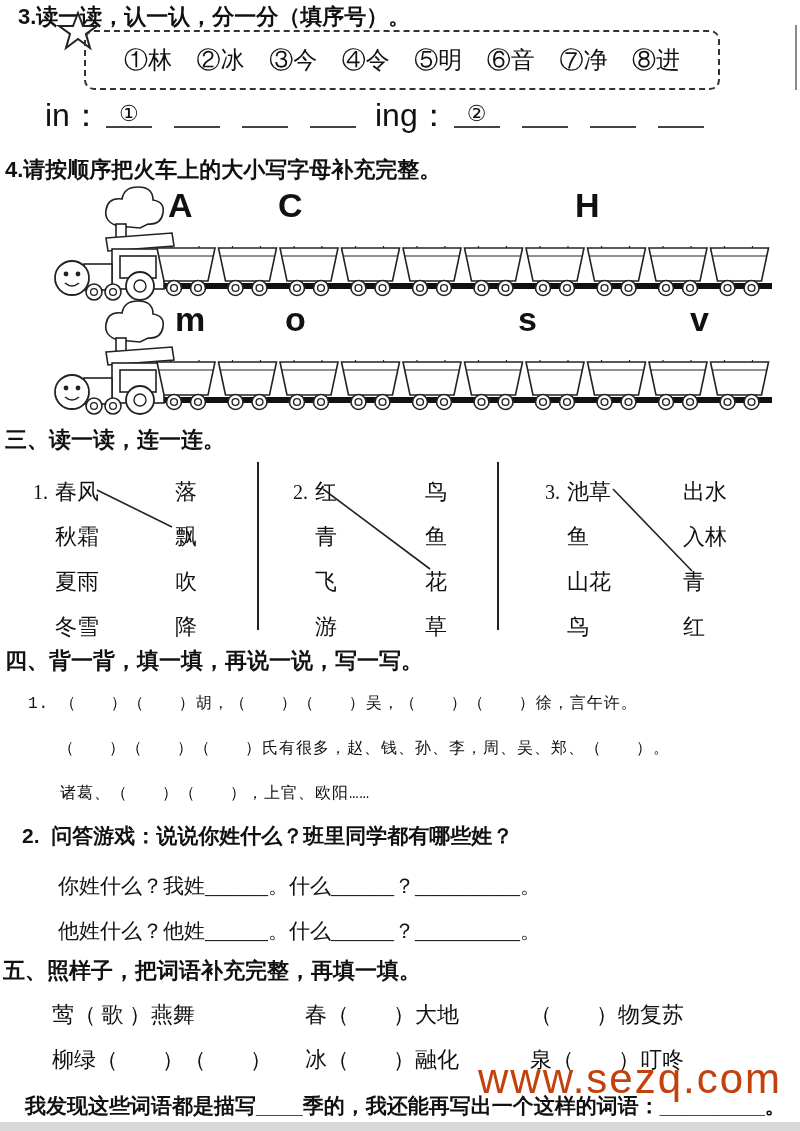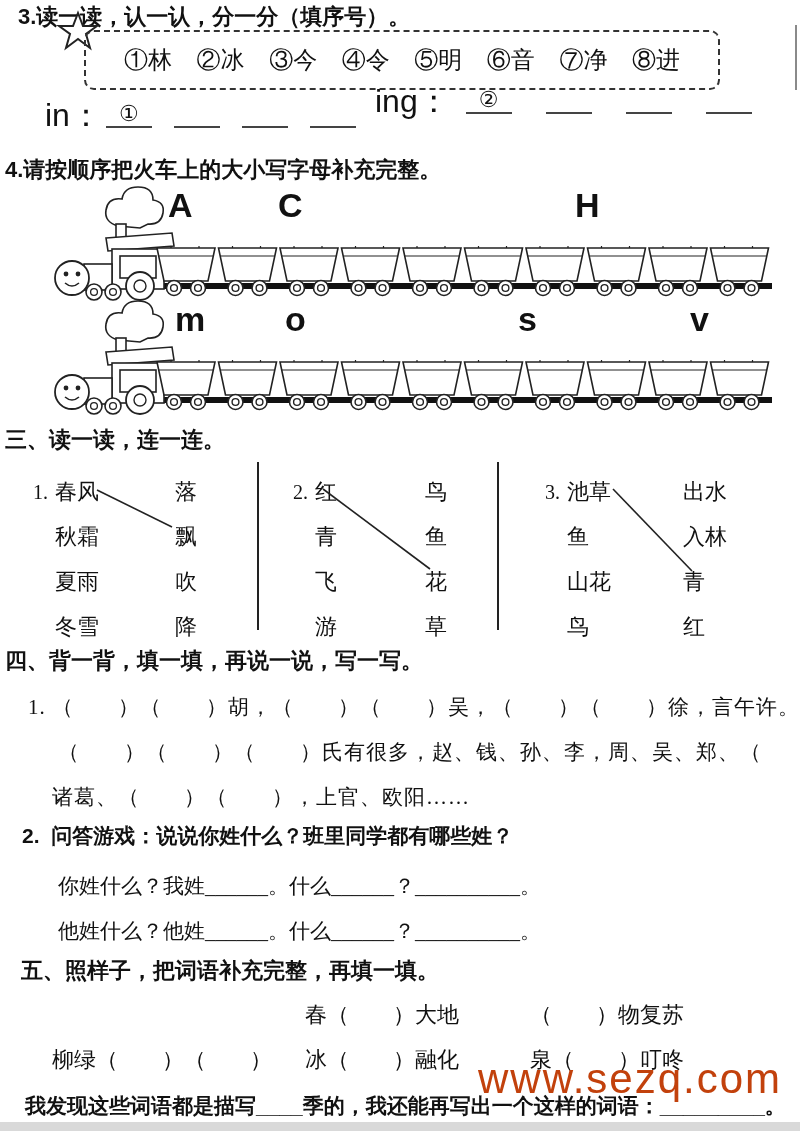--- a/index.html
+++ b/index.html
@@ -30,21 +30,21 @@
   
   .match-wrap{left:0;top:455px;width:800px;height:198px;}
   .mgroup{position:absolute;top:0;}
   .mrow{height:44.8px;display:flex;align-items:center;font-size:22px;}
   .mnum{display:inline-block;width:22px;font-size:20px;}
   .mword-l{display:inline-block;}
   .vsep{position:absolute;top:7px;height:168px;width:2px;background:#222;}
   .match-lines{position:absolute;left:0;top:0;}
 
   
-  .paren-line{font-size:21px;white-space:nowrap;letter-spacing:1px;}
+  .paren-line{font-size:16px;white-space:nowrap;letter-spacing:1px;font-family:Liberation Mono, monospace;}
 
   
   .phrase{font-size:22px;white-space:nowrap;position:absolute;top:0;}
 
   .watermark{font-family:"Liberation Sans",sans-serif;color:#c2410c;font-size:42px;letter-spacing:2px;
              white-space:nowrap;}
   .bottom-bar{left:0;top:1122px;width:800px;height:9px;background:#d9d9d9;}
   .edge-line{left:795px;top:25px;width:2px;height:65px;background:#8a8a8a;}
 </style>
 </head>
@@ -67,21 +67,21 @@
   <span class="box-item">⑧进</span>
 </div>
 
 <div class="abs inline-row" style="left:45px;top:102px;">
   <span class="latin-label">in：</span>
   <span class="blank first">①</span>
   <span class="blank"></span>
   <span class="blank"></span>
   <span class="blank"></span>
 </div>
-<div class="abs inline-row" style="left:375px;top:88px;gap:12px;">
+<div class="abs inline-row" style="left:375px;top:102px;">
   <span class="latin-label">ing：</span>
   <span class="blank first">②</span>
   <span class="blank"></span>
   <span class="blank"></span>
   <span class="blank"></span>
 </div>
 
 <div class="abs sec-title" style="left:5px;top:155px;">4.请按顺序把火车上的大小写字母补充完整。</div>
 
 <div class="abs train-wrap" style="top:186px;">
@@ -237,32 +237,33 @@
   </svg>
 </div>
 
 <div class="abs sec-title" style="left:5px;top:646px;">四、背一背，填一填，再说一说，写一写。</div>
 
 <div class="abs paren-line" style="left:28px;top:693px;">
   <span>1.</span>
   <span>（　　）（　　）胡，（　　）（　　）吴，（　　）（　　）徐，言午许。</span>
 </div>
 <div class="abs paren-line" style="left:58px;top:738px;">（　　）（　　）（　　）氏有很多，赵、钱、孙、李，周、吴、郑、（　　）。</div>
-<div class="abs paren-line" style="left:52px;top:783px;">诸葛、（　　）（　　），上官、欧阳……</div>
+<div class="abs paren-line" style="left:60px;top:783px;">诸葛、（　　）（　　），上官、欧阳……</div>
 
 <div class="abs bold-line" style="left:22px;top:822px;">
   <span>2.</span>&nbsp;
   <span>问答游戏：说说你姓什么？班里同学都有哪些姓？</span>
 </div>
 <div class="abs body-line" style="left:58px;top:872px;">你姓什么？我姓______。什么______？__________。</div>
 <div class="abs body-line" style="left:58px;top:917px;">他姓什么？他姓______。什么______？__________。</div>
 
-<div class="abs sec-title" style="left:21px;top:956px;font-family:Liberation Mono, monospace;">五、照样子，把词语补充完整，再填一填。</div>
+<div class="abs sec-title" style="left:3px;top:956px;font-family:Liberation Mono, monospace;">五、照样子，把词语补充完整，再填一填。</div>
 
 <div class="abs" style="left:0;top:1000px;width:800px;height:34px;">
+  <span class="phrase" style="left:52px;">莺（ 歌 ）燕舞</span>
   <span class="phrase" style="left:530px;">（　　）物复苏</span>
   <span class="phrase" style="left:305px;">春（　　）大地</span>
 </div>
 <div class="abs" style="left:0;top:1045px;width:800px;height:34px;">
   <span class="phrase" style="left:52px;">柳绿（　　）（　　）</span>
   <span class="phrase" style="left:305px;">冰（　　）融化</span>
   <span class="phrase" style="left:530px;">泉（　　）叮咚</span>
 </div>
 
 <div class="abs bold-line" style="left:25px;top:1092px;">我发现这些词语都是描写____季的，我还能再写出一个这样的词语：_________。</div>

